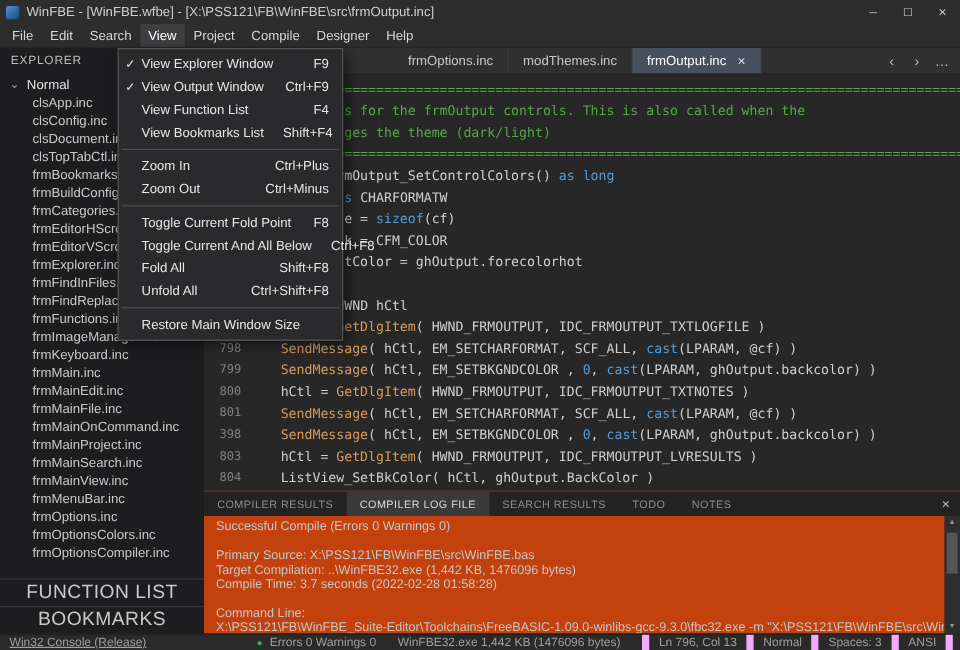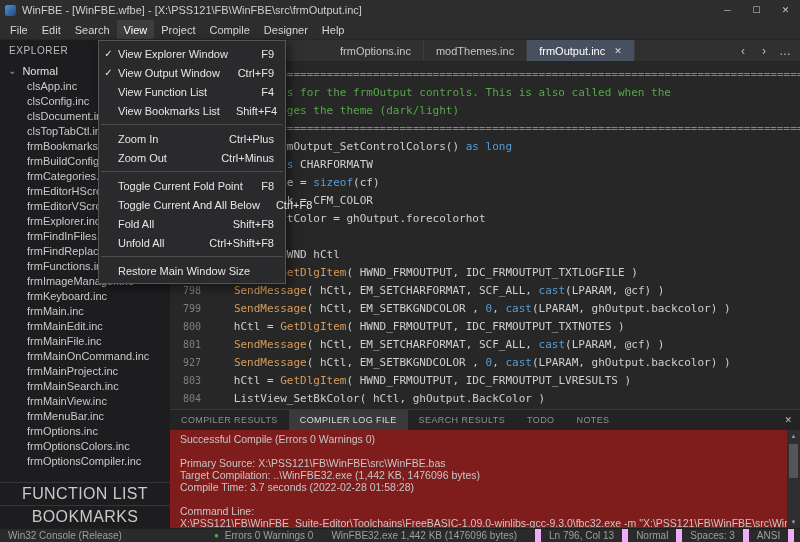--- a/index.html
+++ b/index.html
@@ -57,38 +57,38 @@
   .code-line { height:18px; display:flex; align-items:center; white-space:pre; overflow:hidden; }
   .gutter { width:44px; flex:0 0 44px; text-align:right; padding-right:13px; color:#7f7f7f; font-size:10px; }
   .tok-c { color:#57a64a; }
   .tok-k { color:#569cd6; }
   .tok-f { color:#d69c5c; }
   .tok-n { color:#569cd6; }
   .tok-t { color:#cfcfcf; }
 
   
   .output-panel { height:119px; flex:0 0 auto; display:flex; flex-direction:column;
-                  border-top:1px solid #3a3a3a; background:#7f1d1d; }
+                  border-top:1px solid #3a3a3a; background:#c2410c; }
   .output-tabs { height:20px; flex:0 0 auto; background:#232323; display:flex; align-items:stretch; }
   .output-tab-strip { display:flex; align-items:stretch; }
   .otab { display:flex; align-items:center; padding:0 11px; font-size:9px; letter-spacing:0.4px; color:#8f8f8f; }
   .otab.active { background:#3a3a3a; color:#dcdcdc; }
   .output-close { margin-left:auto; display:flex; align-items:center; padding:0 8px; color:#bdbdbd; font-size:9px; }
   .output-body { flex:1; display:flex; min-height:0; }
   .output-content { flex:1; padding:3px 0 0 10px; font-size:10.5px; line-height:12px; color:#c6c6c6;
                     overflow:hidden; white-space:nowrap; min-width:0; }
   .v-scrollbar { width:13px; flex:0 0 13px; background:#2e2e2e; display:flex; flex-direction:column; align-items:center; }
   .scroll-arrow { font-size:6px; color:#9a9a9a; height:12px; display:flex; align-items:center; }
   .scroll-thumb { width:9px; height:34px; background:#555555; margin-top:2px; }
   .scroll-arrow.bottom { margin-top:auto; }
 
   
   .statusbar { height:14px; flex:0 0 auto; background:#2a2a2a; border-top:1px solid #1f1f1f;
                display:flex; align-items:center; font-size:10px; color:#9f9f9f; }
-  .sb-left { width:170px; flex:0 0 170px; padding-left:8px; white-space:nowrap; overflow:hidden; }
+  .sb-left { width:170px; flex:0 0 170px; padding-left:8px; white-space:nowrap; overflow:hidden;text-decoration:underline; }
   .sb-dot { color:#3fb53f; font-size:8px; margin:0 6px 0 44px; }
   .sb-item { margin-right:18px; white-space:nowrap; }
   .sb-right { margin-left:auto; display:flex; align-items:center; height:100%; }
   .sb-right-item { padding:0 8px; border-left:6px solid #f0abfc; height:100%; display:flex;
                    align-items:center; white-space:nowrap; }
 
   
   .dropdown { position:absolute; left:98px; top:40px; width:188px; background:#2a2a2c;
               border:1px solid #555555; box-shadow:3px 3px 10px rgba(0,0,0,0.55); z-index:50; padding:3px 0; }
   .menu-row { height:19px; display:flex; align-items:center; font-size:11px; color:#e6e6e6; padding-right:11px; }
@@ -196,21 +196,21 @@
           <div class="code-line"><span class="gutter">792</span><span class="code"><span class="tok-t">   cf.cbSize = </span><span class="tok-k">sizeof</span><span class="tok-t">(cf)</span></span></div>
           <div class="code-line"><span class="gutter">793</span><span class="code"><span class="tok-t">   cf.dwMask = CFM_COLOR</span></span></div>
           <div class="code-line"><span class="gutter">794</span><span class="code"><span class="tok-t">   cf.crTextColor = ghOutput.forecolorhot</span></span></div>
           <div class="code-line"><span class="gutter">795</span><span class="code"></span></div>
           <div class="code-line"><span class="gutter">796</span><span class="code"><span class="tok-t">   </span><span class="tok-k">dim</span><span class="tok-t"> </span><span class="tok-k">as</span><span class="tok-t"> HWND hCtl</span></span></div>
           <div class="code-line"><span class="gutter">797</span><span class="code"><span class="tok-t">   hCtl = </span><span class="tok-f">GetDlgItem</span><span class="tok-t">( HWND_FRMOUTPUT, IDC_FRMOUTPUT_TXTLOGFILE )</span></span></div>
           <div class="code-line"><span class="gutter">798</span><span class="code"><span class="tok-t">   </span><span class="tok-f">SendMessage</span><span class="tok-t">( hCtl, EM_SETCHARFORMAT, SCF_ALL, </span><span class="tok-k">cast</span><span class="tok-t">(LPARAM, @cf) )</span></span></div>
           <div class="code-line"><span class="gutter">799</span><span class="code"><span class="tok-t">   </span><span class="tok-f">SendMessage</span><span class="tok-t">( hCtl, EM_SETBKGNDCOLOR , </span><span class="tok-n">0</span><span class="tok-t">, </span><span class="tok-k">cast</span><span class="tok-t">(LPARAM, ghOutput.backcolor) )</span></span></div>
           <div class="code-line"><span class="gutter">800</span><span class="code"><span class="tok-t">   hCtl = </span><span class="tok-f">GetDlgItem</span><span class="tok-t">( HWND_FRMOUTPUT, IDC_FRMOUTPUT_TXTNOTES )</span></span></div>
           <div class="code-line"><span class="gutter">801</span><span class="code"><span class="tok-t">   </span><span class="tok-f">SendMessage</span><span class="tok-t">( hCtl, EM_SETCHARFORMAT, SCF_ALL, </span><span class="tok-k">cast</span><span class="tok-t">(LPARAM, @cf) )</span></span></div>
-          <div class="code-line"><span class="gutter">927</span><span class="code"><span class="tok-t">   </span><span class="tok-f">SendMessage</span><span class="tok-t">( hCtl, EM_SETBKGNDCOLOR , </span><span class="tok-n">0</span><span class="tok-t">, </span><span class="tok-k">cast</span><span class="tok-t">(LPARAM, ghOutput.backcolor) )</span></span></div>
+          <div class="code-line"><span class="gutter">398</span><span class="code"><span class="tok-t">   </span><span class="tok-f">SendMessage</span><span class="tok-t">( hCtl, EM_SETBKGNDCOLOR , </span><span class="tok-n">0</span><span class="tok-t">, </span><span class="tok-k">cast</span><span class="tok-t">(LPARAM, ghOutput.backcolor) )</span></span></div>
           <div class="code-line"><span class="gutter">803</span><span class="code"><span class="tok-t">   hCtl = </span><span class="tok-f">GetDlgItem</span><span class="tok-t">( HWND_FRMOUTPUT, IDC_FRMOUTPUT_LVRESULTS )</span></span></div>
           <div class="code-line"><span class="gutter">804</span><span class="code"><span class="tok-t">   ListView_SetBkColor( hCtl, ghOutput.BackColor )</span></span></div>
         </div>
 
       <div class="output-panel">
         <div class="output-tabs">
           <div class="output-tab-strip">
               <div class="otab">COMPILER RESULTS</div>
               <div class="otab active">COMPILER LOG FILE</div>
               <div class="otab">SEARCH RESULTS</div>

